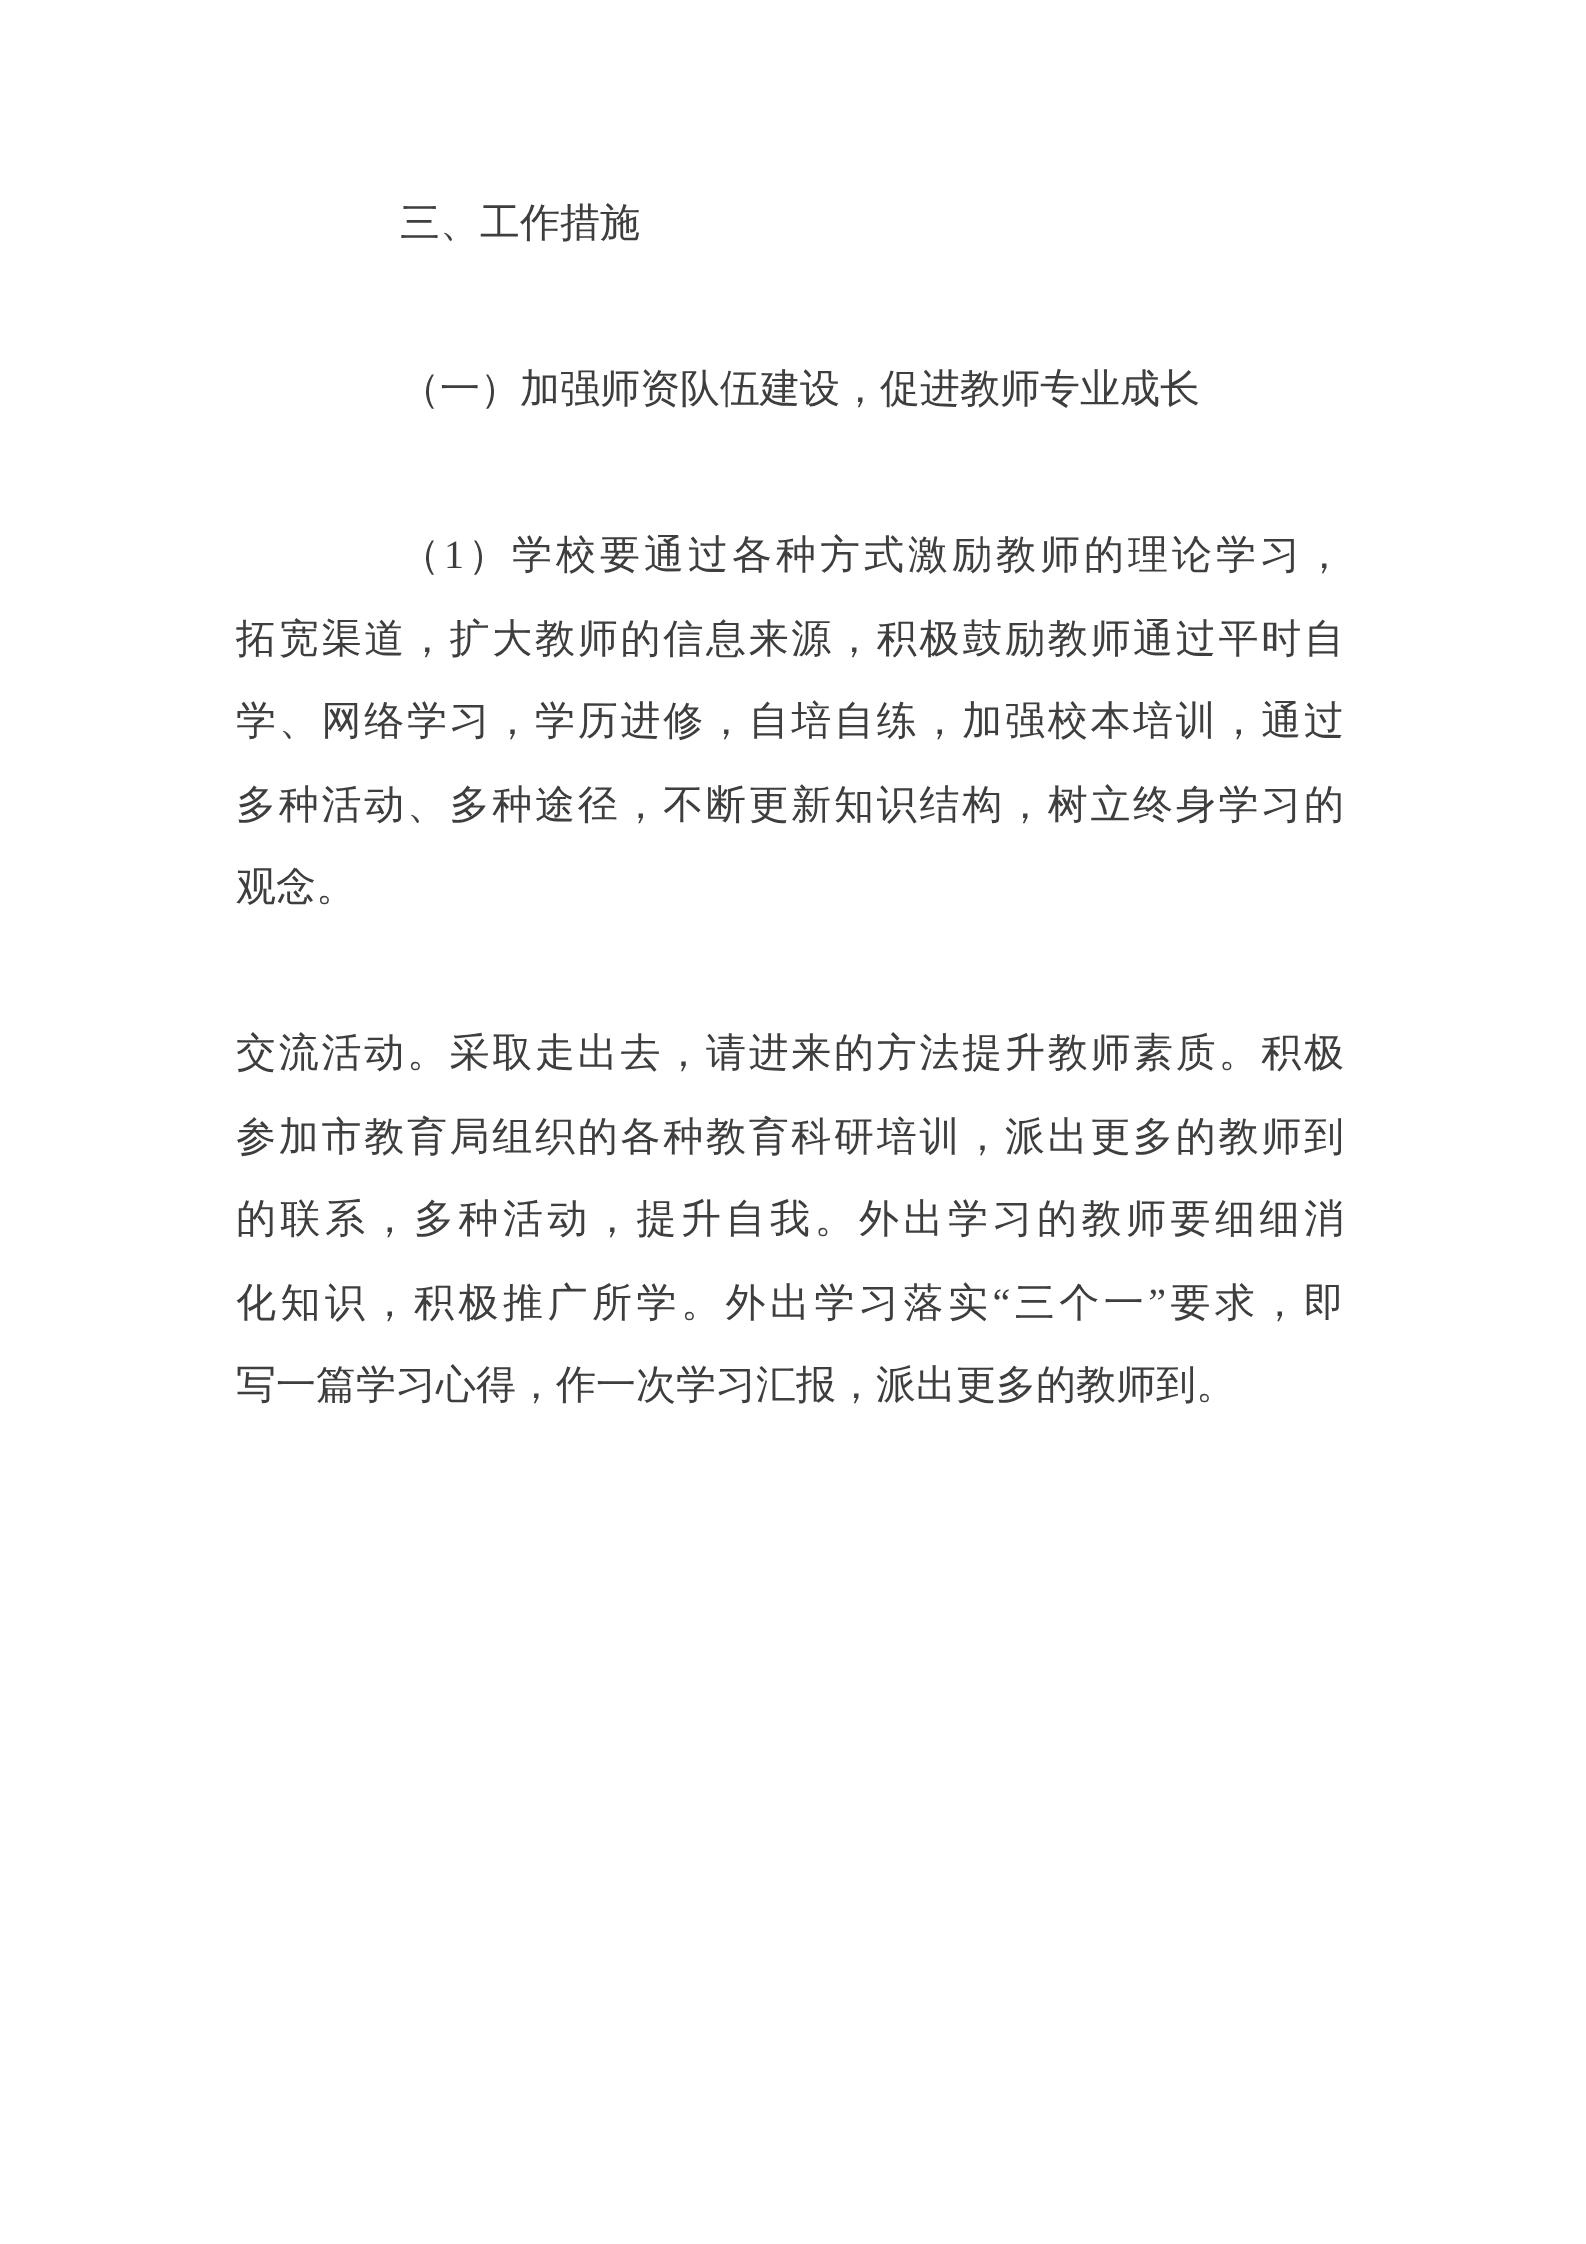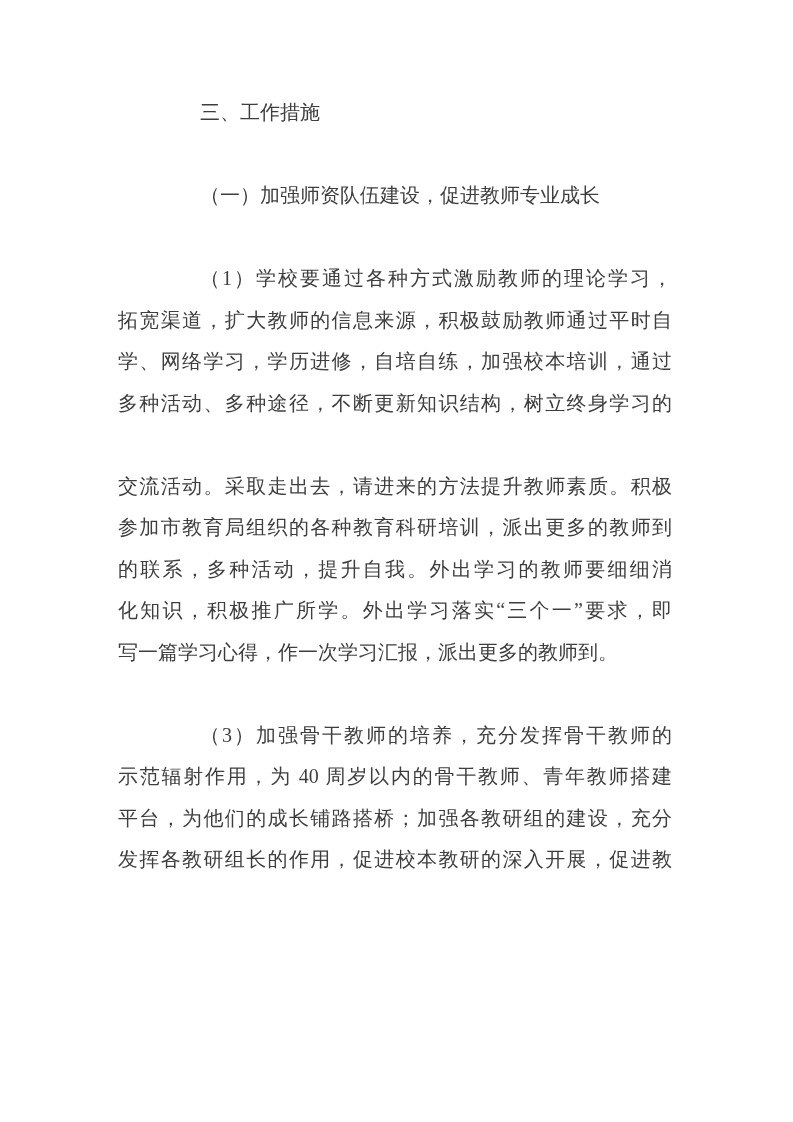--- a/index.html
+++ b/index.html
@@ -54,30 +54,25 @@
 
   <div class="para">
     <div class="line heading">（一）加强师资队伍建设，促进教师专业成长</div>
   </div>
 
   <div class="para">
     <div class="line first">（1）学校要通过各种方式激励教师的理论学习，</div>
     <div class="line">拓宽渠道，扩大教师的信息来源，积极鼓励教师通过平时自</div>
     <div class="line">学、网络学习，学历进修，自培自练，加强校本培训，通过</div>
     <div class="line">多种活动、多种途径，不断更新知识结构，树立终身学习的</div>
+    <div class="line last">观念。</div>
   </div>
 
   <div class="para">
     <div class="line">交流活动。采取走出去，请进来的方法提升教师素质。积极</div>
     <div class="line">参加市教育局组织的各种教育科研培训，派出更多的教师到</div>
     <div class="line">的联系，多种活动，提升自我。外出学习的教师要细细消</div>
     <div class="line">化知识，积极推广所学。外出学习落实“三个一”要求，即</div>
     <div class="line last">写一篇学习心得，作一次学习汇报，派出更多的教师到。</div>
   </div>
 
-  <div class="para">
-    <div class="line first">（3）加强骨干教师的培养，充分发挥骨干教师的</div>
-    <div class="line">示范辐射作用，为 40 周岁以内的骨干教师、青年教师搭建</div>
-    <div class="line">平台，为他们的成长铺路搭桥；加强各教研组的建设，充分</div>
-    <div class="line">发挥各教研组长的作用，促进校本教研的深入开展，促进教</div>
-  </div>
 
 </div>
 
 </body></html>

